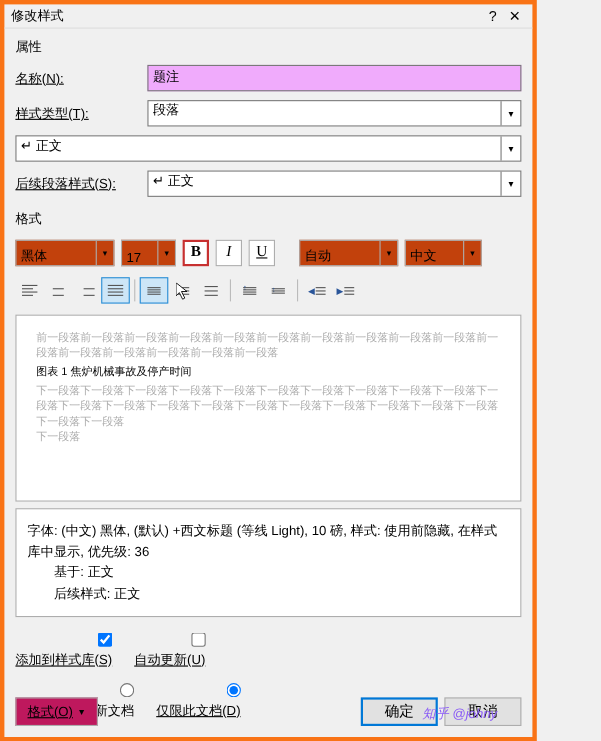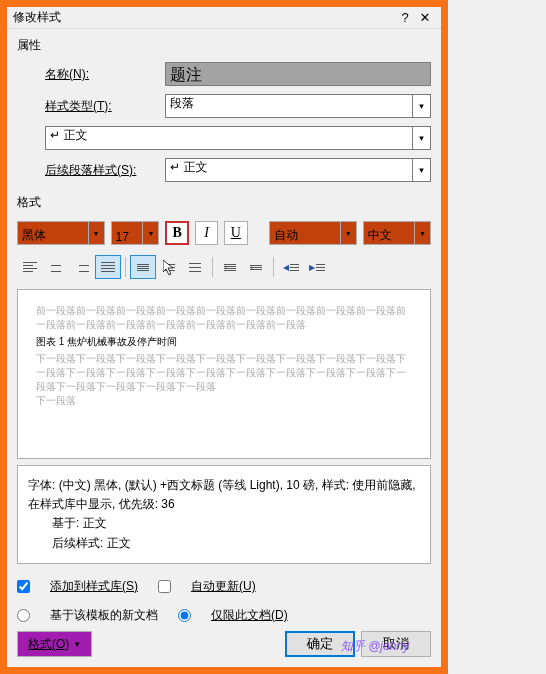--- a/index.html
+++ b/index.html
@@ -1,24 +1,24 @@
 <!DOCTYPE html>
 <html><head>
 <meta charset="utf-8">
 <style>
 * { box-sizing: border-box; margin: 0; padding: 0; }
 body { font-family: "Microsoft YaHei", Arial, sans-serif; font-size: 12px; background: #f0f0f0; color: #000; }
-.dialog { width: 448px; height: 674px; background: #f0f0f0; border: 7px solid #f97316; position: relative; }
+.dialog { width: 488px; height: 674px; background: #f0f0f0; border: 4px solid #f97316; position: relative; }
 .title-bar { height: 22px; display: flex; align-items: center; padding: 0 6px; font-size: 12px; border-bottom: 1px solid #ddd; }
 .title-bar .spacer { flex: 1; }
 .title-bar .tbtn { width: 20px; text-align: center; cursor: pointer; font-size: 13px; }
 .section-label { padding: 8px 10px 4px 10px; font-size: 12px; }
-.form-row { display: flex; align-items: center; padding: 4px 10px; gap: 10px; margin-left: 28px; }
+.form-row { display: flex; align-items: center; padding: 4px 10px; gap: 10px; }
 .form-label { width: 110px; font-size: 12px; }
-.text-input { flex: 1; height: 24px; border: 1px solid #7a7a7a; padding: 0 4px; background: #a3a3a3; font-size: 16px; }
+.text-input { flex: 1; height: 24px; border: 1px solid #7a7a7a; padding: 0 4px; background: #f0abfc; font-size: 12px; }
 .combo { flex: 1; height: 24px; border: 1px solid #7a7a7a; background: #fff; display: flex; padding: 0 4px; position: relative; }
 .combo .arrow { position: absolute; right: 0; top: 0; width: 18px; height: 100%; border-left: 1px solid #7a7a7a; display: flex; align-items: center; justify-content: center; font-size: 9px; }
 .toolbar-row { display: flex; align-items: center; padding: 6px 10px; gap: 6px; }
 .tb-combo { height: 24px; border: 1px solid #adadad; background: #c2410c; display: flex; align-items: flex-end; padding: 0 4px; position: relative; }
 .tb-combo .arrow { position: absolute; right: 0; top: 0; width: 16px; height: 100%; border-left: 1px solid #adadad; display: flex; align-items: center; justify-content: center; font-size: 8px; }
 .font-name { width: 90px; }
 .font-size { width: 50px; }
 .fmt-btn { width: 24px; height: 24px; border: 1px solid #adadad; background: #fff; display: flex; align-items: center; justify-content: center; font-family: "Times New Roman", serif; font-size: 14px; cursor: pointer; }
 .fmt-btn.bold { font-weight: bold; border: 2px solid #c73030; }
 .fmt-btn.italic { font-style: italic; }
@@ -27,23 +27,23 @@
 .lang-combo { width: 70px; }
 .para-toolbar { display: flex; align-items: center; padding: 4px 10px; gap: 0; }
 .para-btn { width: 26px; height: 24px; border: 1px solid transparent; display: flex; align-items: center; justify-content: center; cursor: pointer; }
 .para-btn.active { background: #cde6f7; border: 1px solid #2a8dd4; }
 .sep { width: 1px; height: 20px; background: #bbb; margin: 0 4px; }
 .preview { margin: 6px 10px; border: 1px solid #adadad; background: #fff; height: 170px; padding: 14px 18px; font-size: 10px; color: #ababab; line-height: 1.4; overflow: hidden; }
 .preview .caption { color: #000; margin: 3px 0; font-size: 10px; }
 .desc-box { margin: 6px 10px; border: 1px solid #adadad; background: #fff; padding: 10px; font-size: 12px; line-height: 1.6; }
 .checks { padding: 8px 10px; display: flex; gap: 20px; align-items: center; }
 .radios { padding: 4px 10px; display: flex; gap: 20px; align-items: center; }
-.check-item, .radio-item { display: flex; align-items: center; gap: 20px; }
+.check-item, .radio-item { display: flex; align-items: flex-end; gap: 4px; flex-direction: column; }
 .bottom-row { position: absolute; bottom: 10px; left: 10px; right: 10px; display: flex; align-items: center; }
-.format-btn { height: 26px; border: 1px solid #adadad; background: #a21caf; padding: 0 10px; display: flex; align-items: center; gap: 4px; cursor: pointer; }
+.format-btn { height: 26px; border: 1px solid #adadad; background: #be185d; padding: 0 10px; display: flex; align-items: center; gap: 4px; cursor: pointer; }
 .dlg-btn { height: 26px; min-width: 70px; border: 1px solid #adadad; background: #e1e1e1; padding: 0 12px; cursor: pointer; margin-left: 6px; }
 .dlg-btn.primary { border: 2px solid #0078d7; }
 .u { text-decoration: underline; }
 input[type=checkbox], input[type=radio] { margin: 0; }
 .cursor-svg { position: absolute; pointer-events: none; }
 .lines-icon { display: flex; flex-direction: column; gap: 2px; width: 14px; }
 .lines-icon span { height: 1px; background: #555; display: block; }
 .spacing-icon { display: flex; flex-direction: column; gap: 1px; width: 14px; align-items: center; }
 .spacing-icon span { height: 1px; background: #555; width: 12px; display: block; }
 .indent-icon { display: flex; align-items: center; gap: 1px; width: 16px; }

